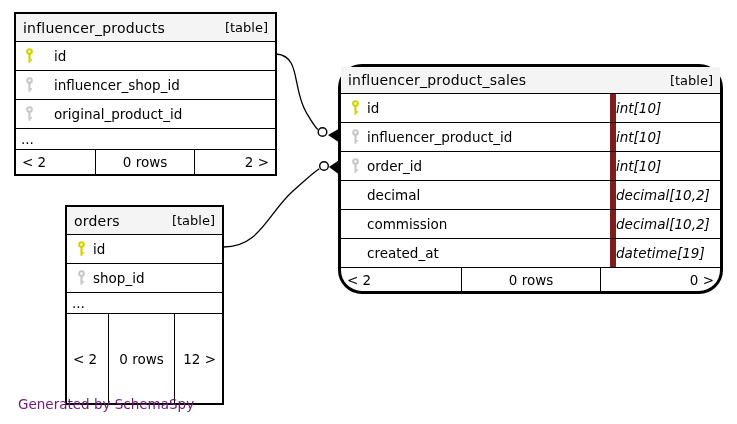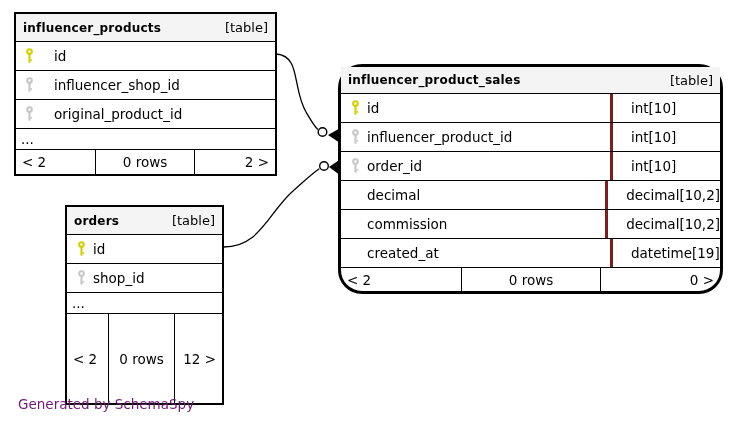--- a/index.html
+++ b/index.html
@@ -32,21 +32,21 @@
   .tbl.focus { border-width: 3px; border-radius: 24px; }
 
   .tbl-header {
     background: #f4f4f4;
     border-bottom: 1px solid #000;
     display: flex;
     align-items: center;
     padding: 0 7px;
     flex: 0 0 auto;
   }
-  .tbl-title { font-weight: bold; font-size: 12px; letter-spacing: 0.2px; }
+  .tbl-title { font-weight: normal; font-size: 14px; letter-spacing: 0.2px; }
   .tbl-badge { margin-left: auto; font-size: 13px; }
 
   .col-row {
     display: flex;
     align-items: center;
     border-bottom: 1px solid #000;
     flex: 0 0 auto;
     height: 29px;
   }
   .icon-cell {
@@ -55,23 +55,24 @@
     align-items: center;
   }
   .t-narrow .icon-cell { width: 26px; padding-left: 10px; }
   .t-wide   .icon-cell { width: 38px; padding-left: 9px; }
   .col-name { flex: 1 1 auto; white-space: nowrap; overflow: hidden; }
   .type-cell {
     flex: 0 0 110px;
     align-self: stretch;
     display: flex;
     align-items: center;
-    border-left: 3px solid #7f1d1d;
-    padding-left: 18px;
+    border-left: 6px solid #7f1d1d;
+    padding-left: 0;
     white-space: nowrap;
+    font-style: italic;
   }
 
   .ellipsis-row {
     height: 21px;
     display: flex;
     align-items: center;
     padding-left: 5px;
     border-bottom: 1px solid #000;
     flex: 0 0 auto;
   }

